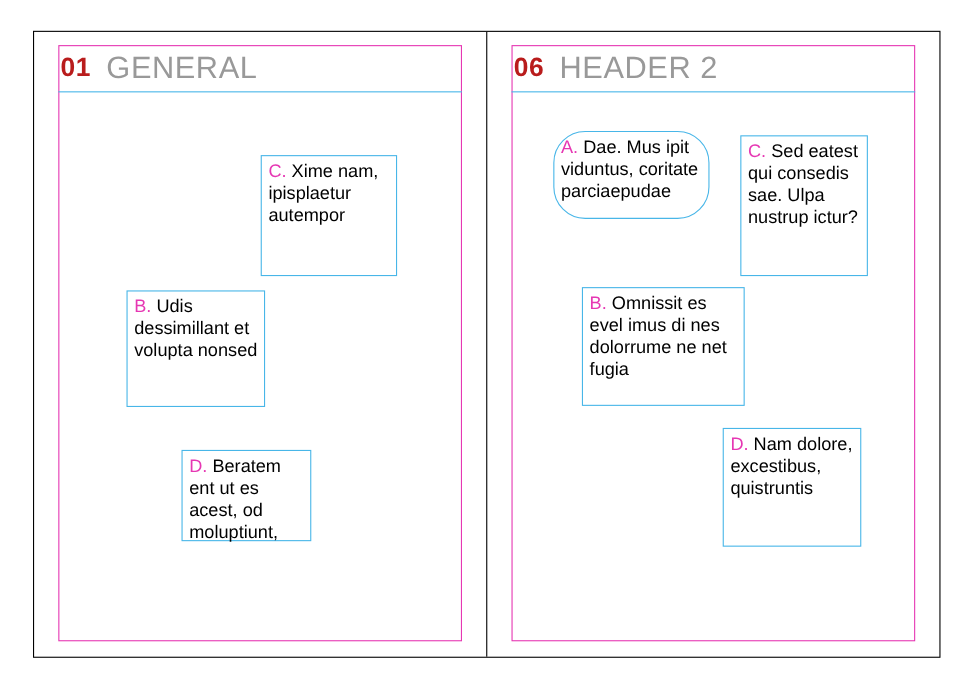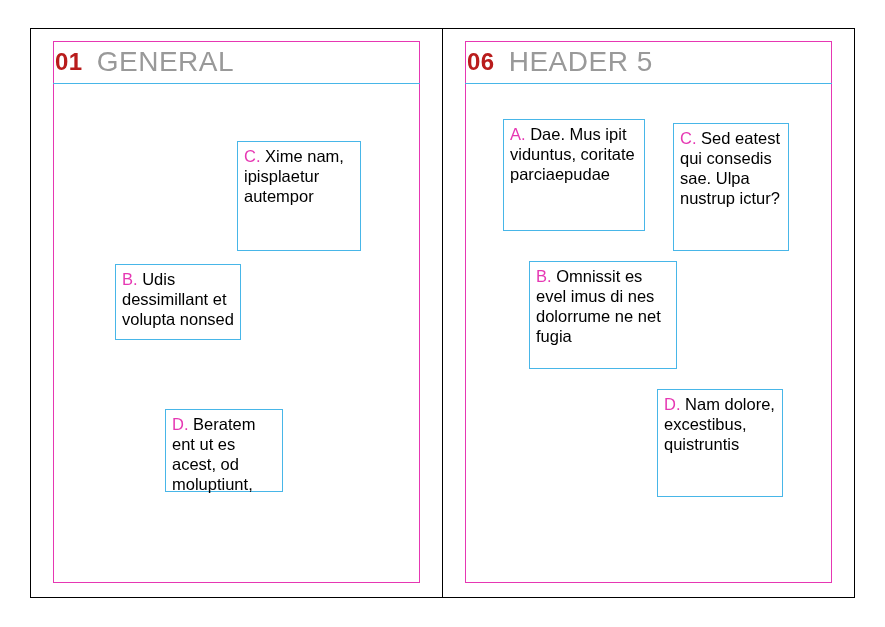--- a/index.html
+++ b/index.html
@@ -81,25 +81,25 @@
       padding: 4px 6px 6px 6px;
       font-size: 16.5px;
       line-height: 1.22;
       color: #000;
     }
     .item-letter {
       color: #e637b3;
     }
     
     .l-a { left: 38px;  top: 30px;  width: 126px; height: 88px; }
-    .l-b { left: 62px;  top: 175px; width: 126px; height: 76px; }
+    .l-b { left: 62px;  top: 175px; width: 126px; height: 106px; }
     .l-c { left: 184px; top: 52px;  width: 124px; height: 110px; }
     .l-d { left: 112px; top: 320px; width: 118px; height: 83px; }
     
-    .r-a { left: 38px;  top: 30px;  width: 142px; height: 112px; }
+    .r-a { left: 38px;  top: 30px;  width: 142px; height: 80px; border-radius: 29px; }
     .r-b { left: 64px;  top: 172px; width: 148px; height: 108px; }
     .r-c { left: 208px; top: 34px;  width: 116px; height: 128px; }
     .r-d { left: 192px; top: 300px; width: 126px; height: 108px; }
   </style>
 </head>
 <body>
 
 <div class="canvas">
   <div class="spread">
 
@@ -125,21 +125,21 @@
           <span class="item-letter">D.</span><span>  Beratem ent ut es acest, od moluptiunt,</span>
         </div>
 
       </div>
     </div>
 
     <div class="page right">
       <div class="margin-guide"></div>
       <div class="header">
         <span class="page-number">06</span>
-        <span class="page-title">HEADER 5</span>
+        <span class="page-title">HEADER 2</span>
       </div>
       <div class="header-rule"></div>
       <div class="content">
 
         <div class="text-frame r-a">
           <span class="item-letter">A.</span><span> Dae. Mus ipit viduntus, coritate parciaepudae</span>
         </div>
 
         <div class="text-frame r-c">
           <span class="item-letter">C.</span><span>  Sed eatest qui consedis sae. Ulpa nustrup ictur?</span>

